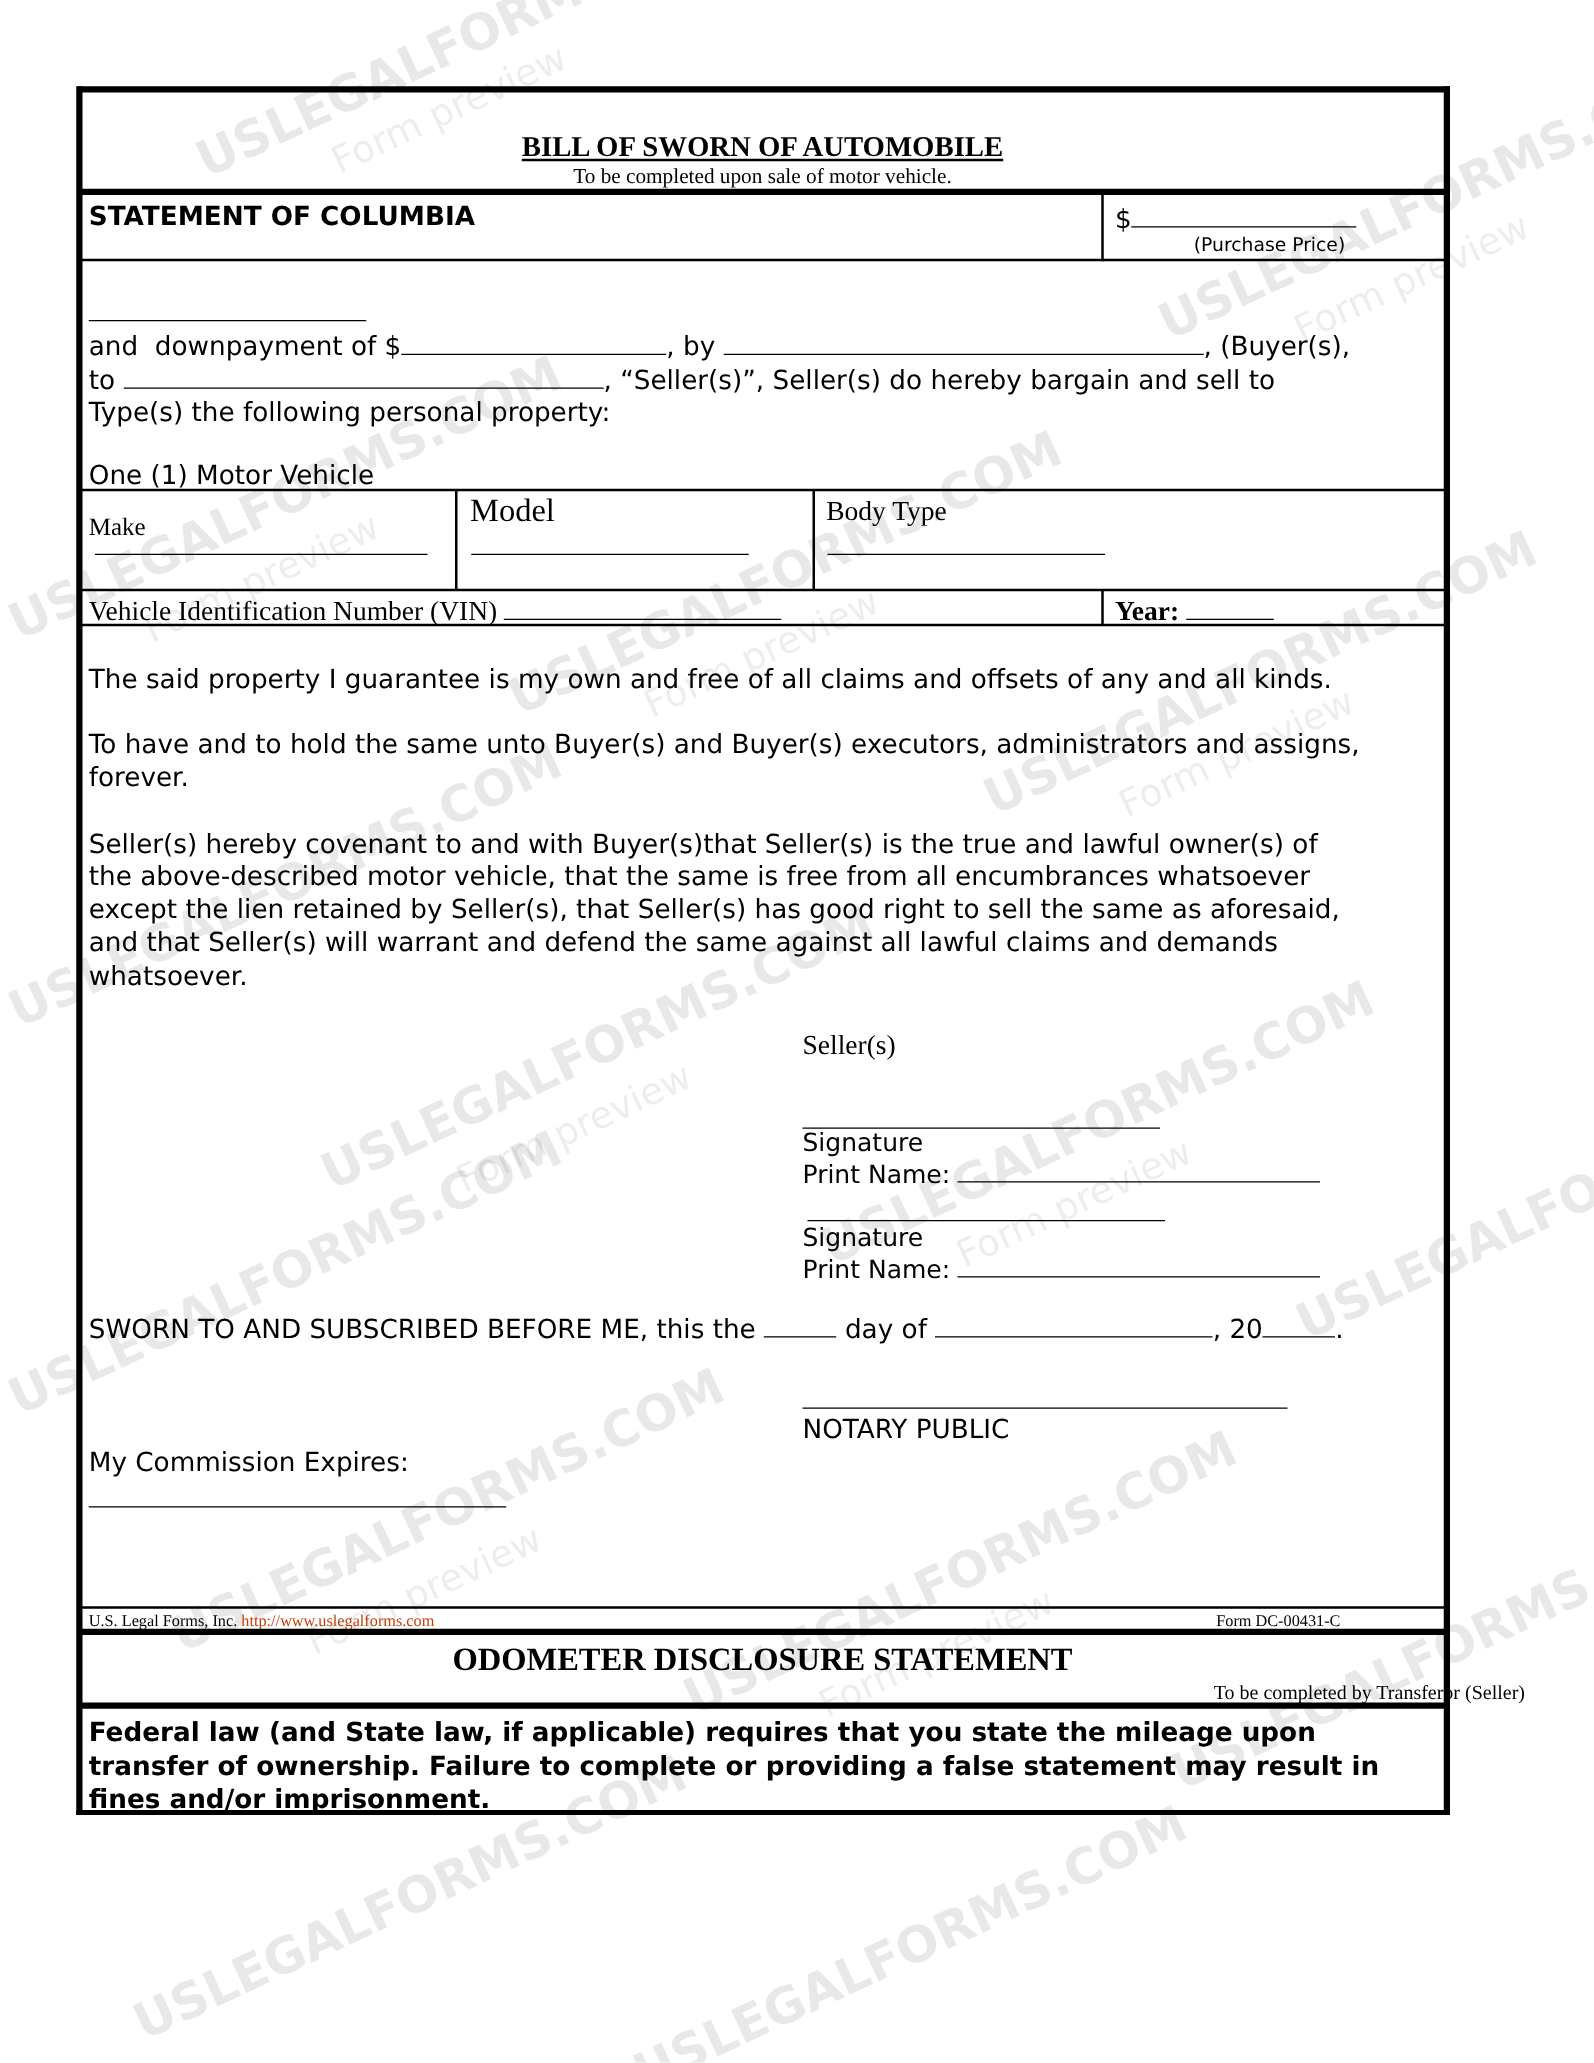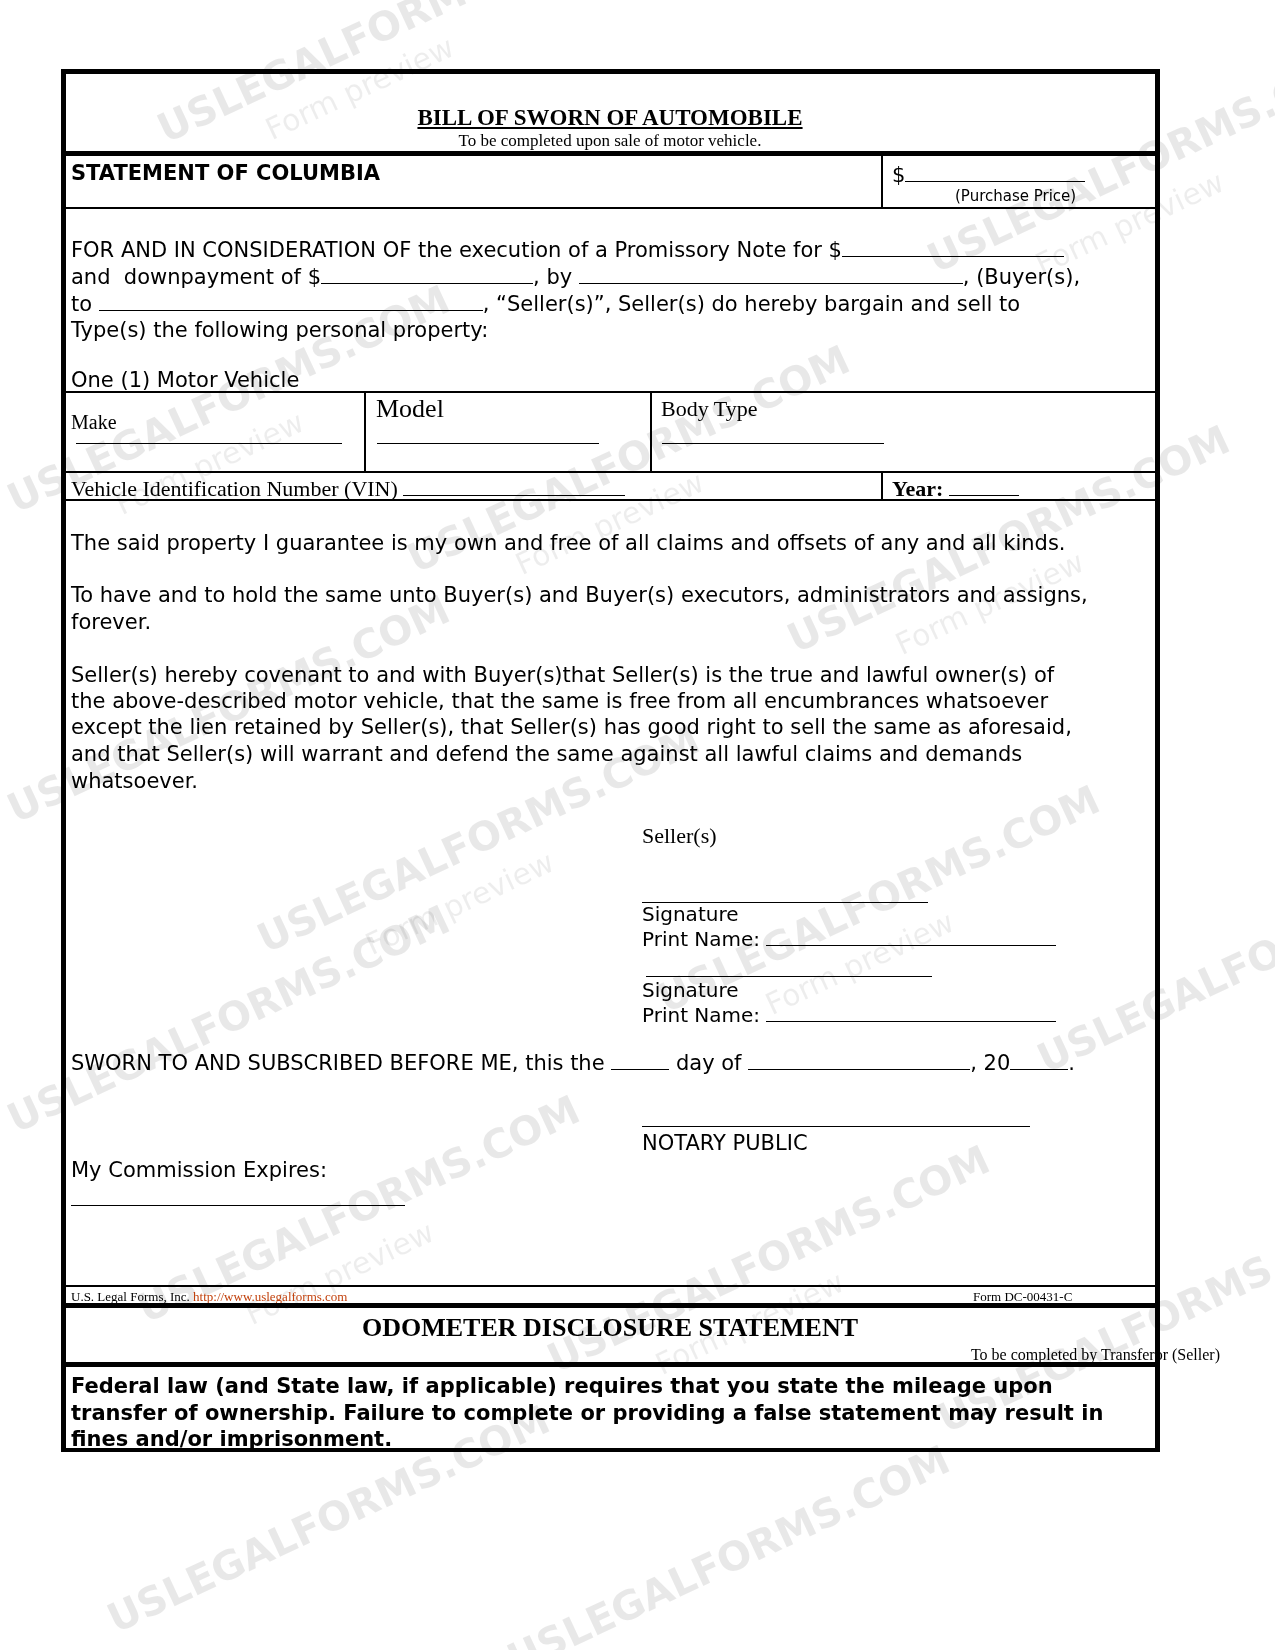--- a/index.html
+++ b/index.html
@@ -54,21 +54,21 @@
 <div class="txt serif" style="left:0;width:1220px;top:104px;text-align:center;font-size:23px;font-weight:bold;text-decoration:underline;">BILL OF SWORN OF AUTOMOBILE</div>
 <div class="txt serif" style="left:0;width:1220px;top:130px;text-align:center;font-size:17px;line-height:22px;">To be completed upon sale of motor vehicle.</div>
 <div class="hline" style="left:62px;top:151px;width:1098px;height:5px;"></div>
 
 <div class="txt" style="left:71px;top:160px;font-weight:bold;font-size:21px;">STATEMENT OF COLUMBIA</div>
 <div class="vline" style="left:881px;top:154px;width:2px;height:55px;"></div>
 <div class="txt" style="left:892px;top:162px;font-size:21px;"><span>$</span><span class="blank" style="width:180px;"></span></div>
 <div class="txt" style="left:955px;top:186px;font-size:15px;line-height:20px;">(Purchase Price)</div>
 <div class="hline" style="left:62px;top:207px;width:1098px;height:2px;"></div>
 
-<div class="txt" style="left:71px;top:237px;"><span>FOR AND IN CONSIDERATION OF the execution of a Promissory Note for $</span><span class="blank" style="width:222px;"></span></div>
+<div class="txt" style="left:71px;top:237px;"><span class="blank" style="width:222px;"></span></div>
 <div class="txt" style="left:71px;top:264px;"><span>and  downpayment of $</span><span class="blank" style="width:212px;"></span><span>, by </span><span class="blank" style="width:384px;"></span><span>, (Buyer(s),</span></div>
 <div class="txt" style="left:71px;top:291px;"><span>to </span><span class="blank" style="width:384px;"></span><span>, “Seller(s)”, Seller(s) do hereby bargain and sell to</span></div>
 <div class="txt" style="left:71px;top:317px;">Type(s) the following personal property:</div>
 
 <div class="txt" style="left:71px;top:367px;">One (1) Motor Vehicle</div>
 <div class="hline" style="left:62px;top:391px;width:1098px;height:2px;"></div>
 
 <div class="txt serif" style="left:71px;top:409px;font-size:20px;">Make</div>
 <div class="blank abs" style="left:76px;top:425px;width:266px;"></div>
 <div class="vline" style="left:364px;top:392px;width:2px;height:80px;"></div>

